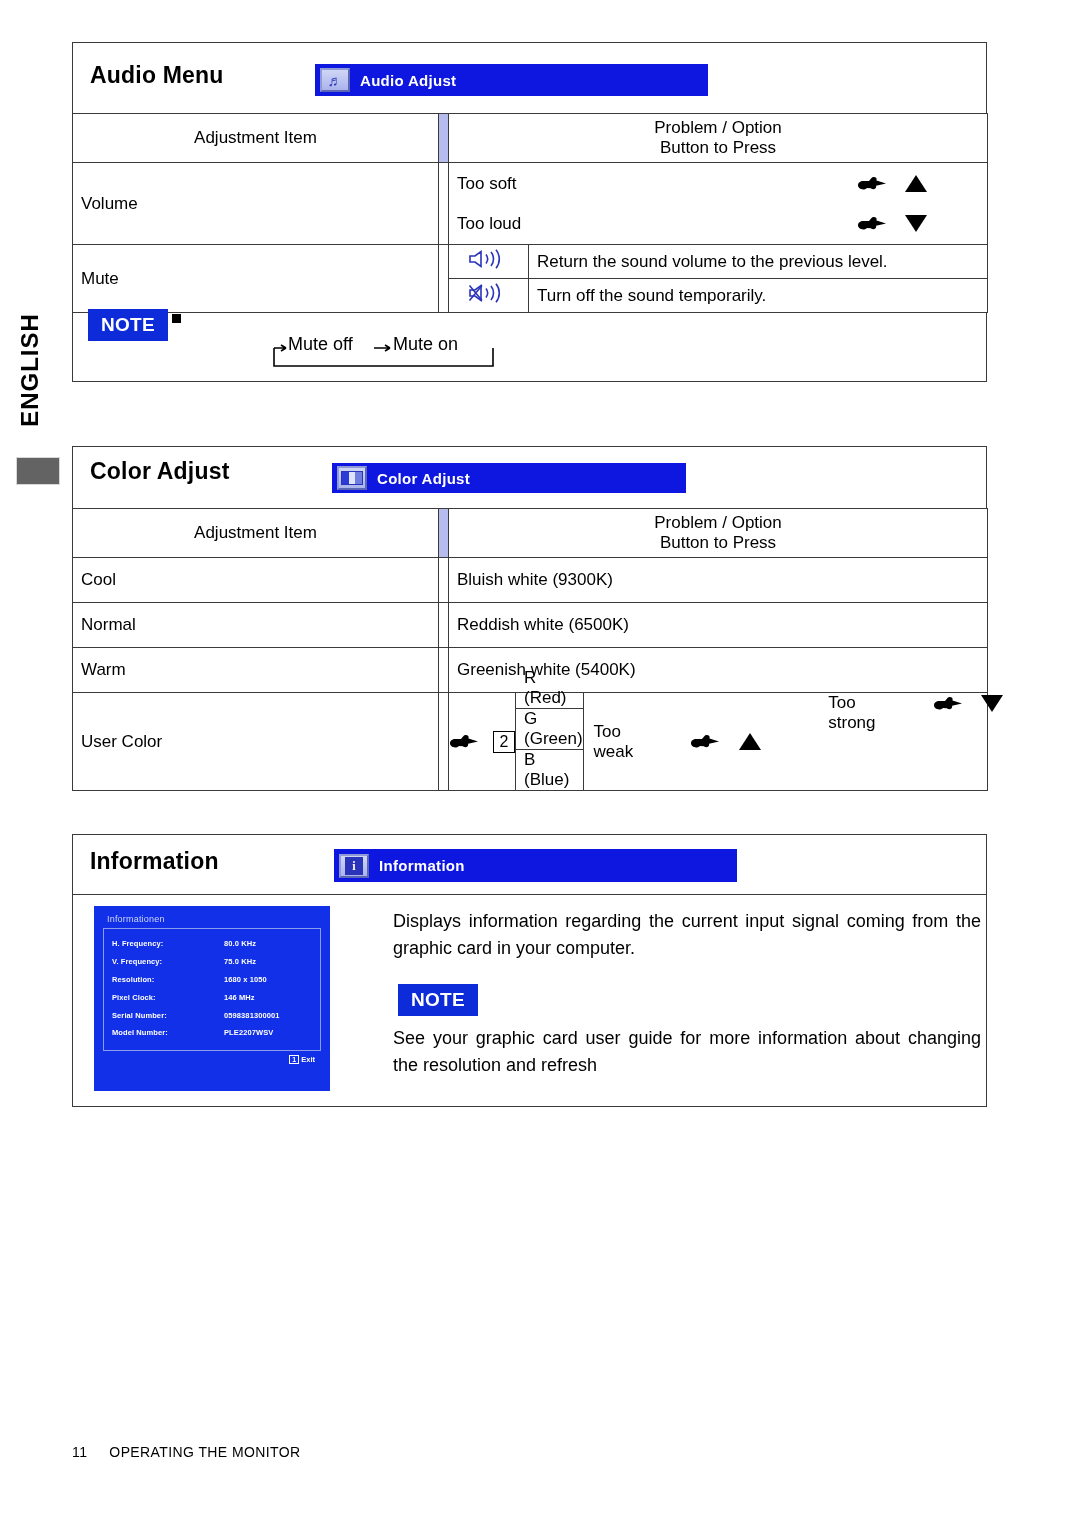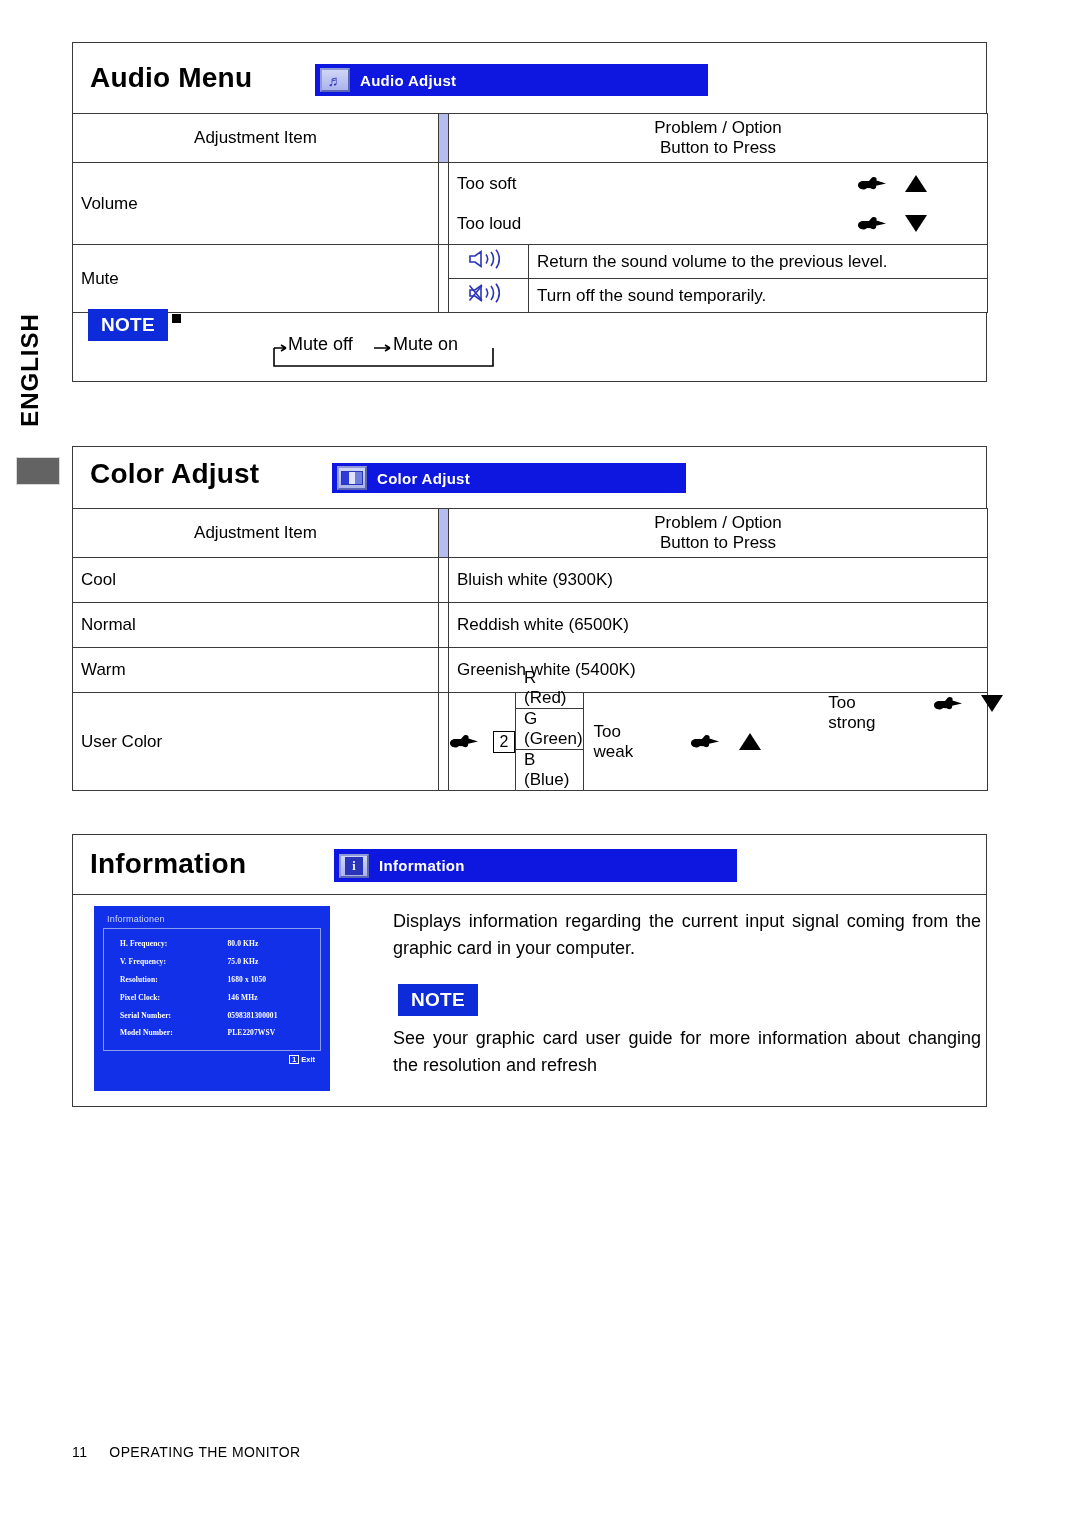--- a/index.html
+++ b/index.html
@@ -74,21 +74,21 @@
   .ico-colorbars i:nth-child(3){ background:#6f7ddf; }
   .ico-info {
     width:18px; height:18px; background:#2a34b9; color:#fff;
     font-size:12px; font-weight:bold; line-height:18px; text-align:center;
     font-family:"Liberation Serif", serif;
   }
 
   
   .sec-title {
     position:absolute;
-    font-size:28px;
+    font-size:23px;
     font-weight:bold;
     letter-spacing:.2px;
   }
 
   
   table.t {
     border-collapse:collapse;
     width:100%;
     table-layout:fixed;
   }
@@ -190,22 +190,21 @@
     font-family:"Liberation Sans", sans-serif;
   }
   .osd-shot .shot-title {
     color:#cdd6f7;
     font-size:9px;
     margin:1px 0 4px 4px;
     letter-spacing:.2px;
   }
   .osd-shot .shot-box {
     border:1px solid #8a9bf0;
-    padding:6px 8px 8px 16px;
-    font-family:Liberation Serif, serif;
+    padding:6px 8px 8px 8px;
   }
   .osd-shot table { width:100%; border-collapse:collapse; }
   .osd-shot td {
     color:#ffffff;
     font-size:7.5px;
     font-weight:bold;
     padding:4.4px 0;
     letter-spacing:.1px;
     white-space:nowrap;
   }

